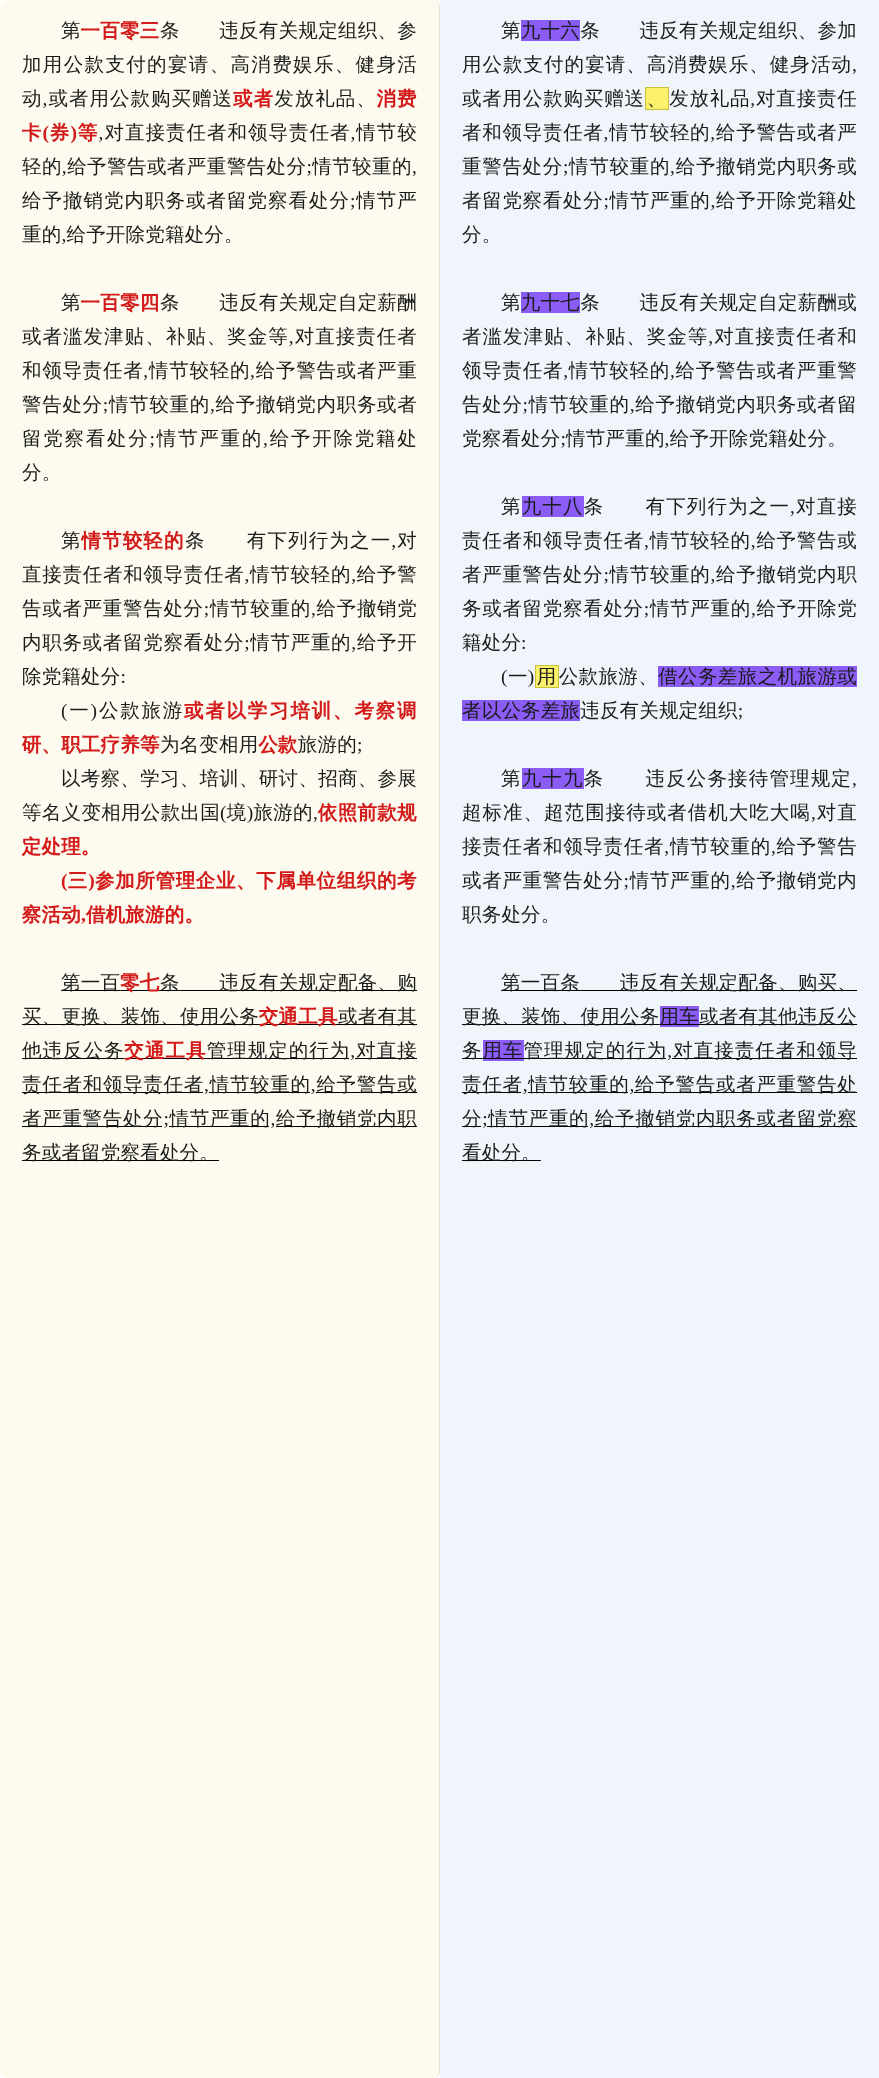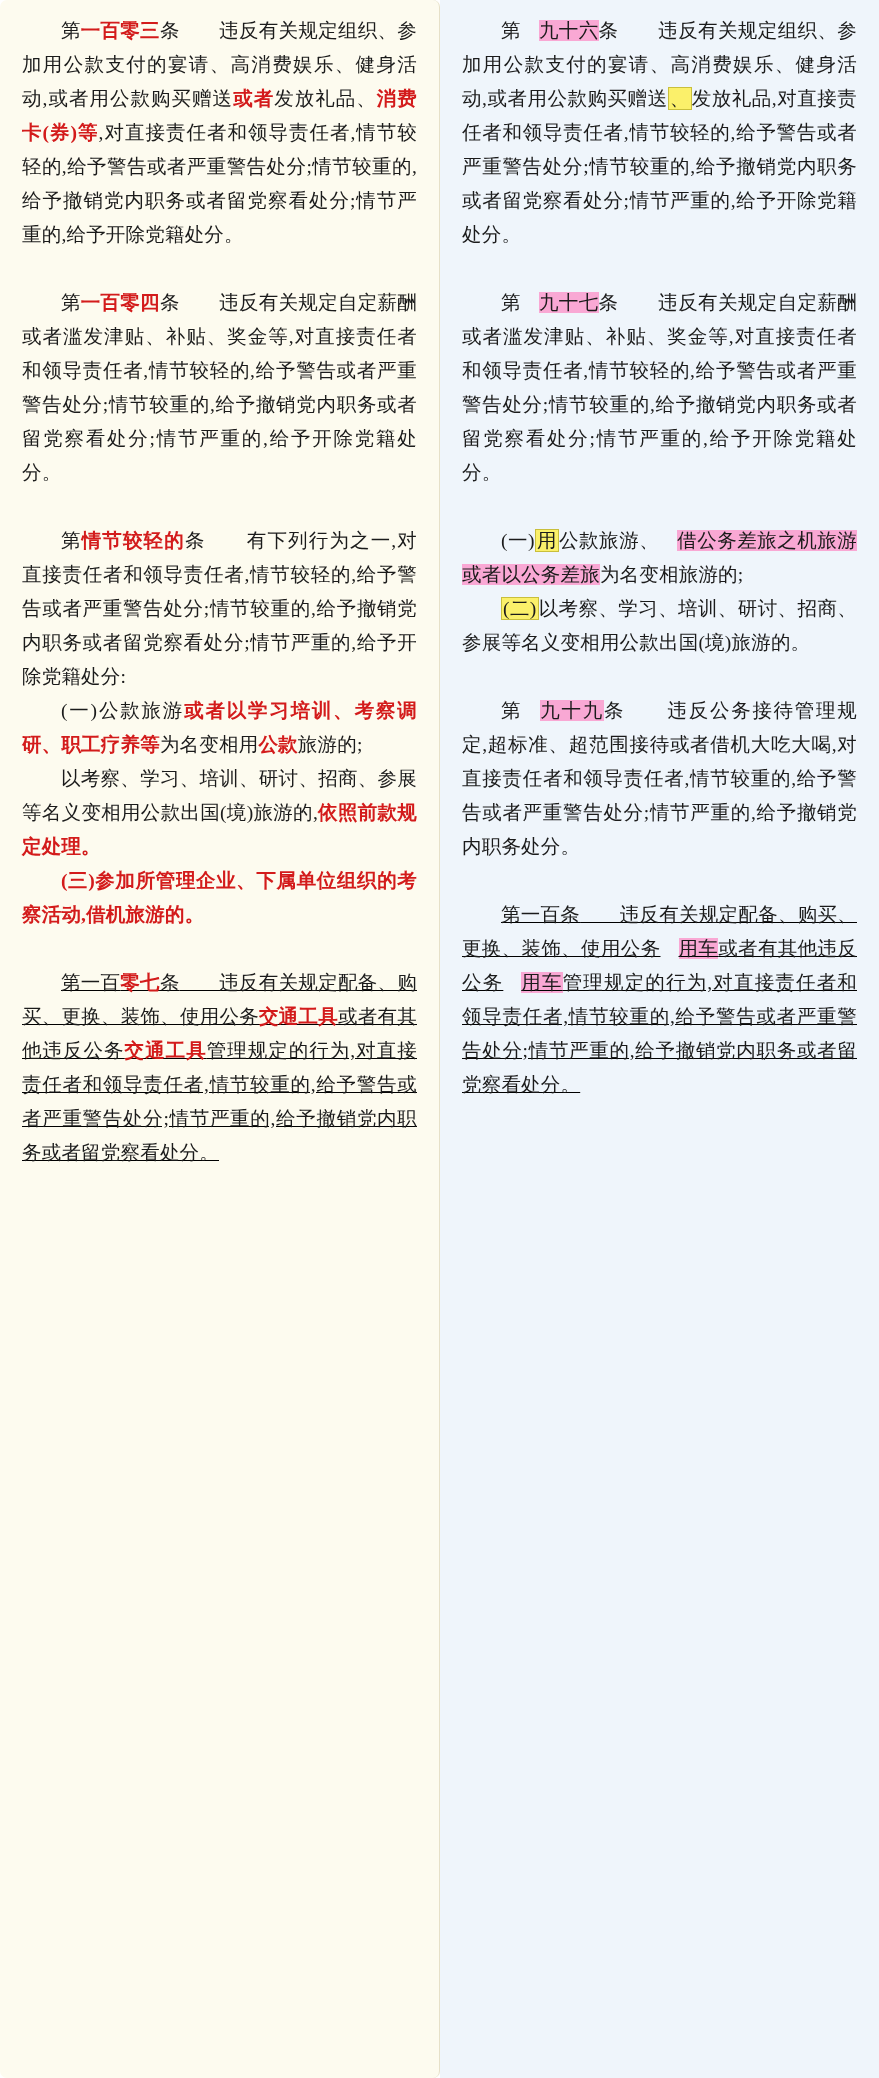--- a/index.html
+++ b/index.html
@@ -39,21 +39,21 @@
     text-align:justify;
     text-justify:inter-ideograph;
     margin:0 0 0 0;
     text-indent:2em;
     letter-spacing:0.2px;
   }
   .para + .para{margin-top:0;}
   
   .red{color:#d31b1b;font-weight:bold;}
   
-  .hl{background:#f9a8d4;margin-left:18px;}
+  .hl{background:#8b5cf6;}
   .hlbox{background:#fbf06a;border:1px solid #c9bf3c;padding:0 1px;}
 </style>
 </head>
 <body>
 
 <div class="page">
 
   <div class="col col-left">
     <div id="left-articles">
         <div class="art">
@@ -76,22 +76,22 @@
 
   <div class="col col-right">
     <div id="right-articles">
         <div class="art">
           <p class="para"><span>第</span><span class="hl">九十六</span><span>条</span><span>　　违反有关规定组织、参加用公款支付的宴请、高消费娱乐、健身活动,或者用公款购买赠送</span><span class="hlbox">、</span><span>发放礼品,对直接责任者和领导责任者,情节较轻的,给予警告或者严重警告处分;情节较重的,给予撤销党内职务或者留党察看处分;情节严重的,给予开除党籍处分。</span></p>
         </div>
         <div class="art">
           <p class="para"><span>第</span><span class="hl">九十七</span><span>条</span><span>　　违反有关规定自定薪酬或者滥发津贴、补贴、奖金等,对直接责任者和领导责任者,情节较轻的,给予警告或者严重警告处分;情节较重的,给予撤销党内职务或者留党察看处分;情节严重的,给予开除党籍处分。</span></p>
         </div>
         <div class="art">
-          <p class="para"><span>(一)</span><span class="hlbox">用</span><span>公款旅游、</span><span class="hl">借公务差旅之机旅游或者以公务差旅</span><span>为名变相旅游的;</span></p>
-          <p class="para"><span class="hlbox">(二)</span><span>以考察、学习、培训、研讨、招商、参展等名义变相用公款出国(境)旅游的。</span></p>
+          <p class="para"><span>第</span><span class="hl">九十八</span><span>条</span><span>　　有下列行为之一,对直接责任者和领导责任者,情节较轻的,给予警告或者严重警告处分;情节较重的,给予撤销党内职务或者留党察看处分;情节严重的,给予开除党籍处分:</span></p>
+          <p class="para"><span>(一)</span><span class="hlbox">用</span><span>公款旅游、</span><span class="hl">借公务差旅之机旅游或者以公务差旅</span><span>违反有关规定组织;</span></p>
         </div>
         <div class="art">
           <p class="para"><span>第</span><span class="hl">九十九</span><span>条</span><span>　　违反公务接待管理规定,超标准、超范围接待或者借机大吃大喝,对直接责任者和领导责任者,情节较重的,给予警告或者严重警告处分;情节严重的,给予撤销党内职务处分。</span></p>
         </div>
         <div class="art">
           <p class="para"><span>第一百条</span><span>　　违反有关规定配备、购买、更换、装饰、使用公务</span><span class="hl">用车</span><span>或者有其他违反公务</span><span class="hl">用车</span><span>管理规定的行为,对直接责任者和领导责任者,情节较重的,给予警告或者严重警告处分;情节严重的,给予撤销党内职务或者留党察看处分。</span></p>
         </div>
       </div>
   </div>
 

